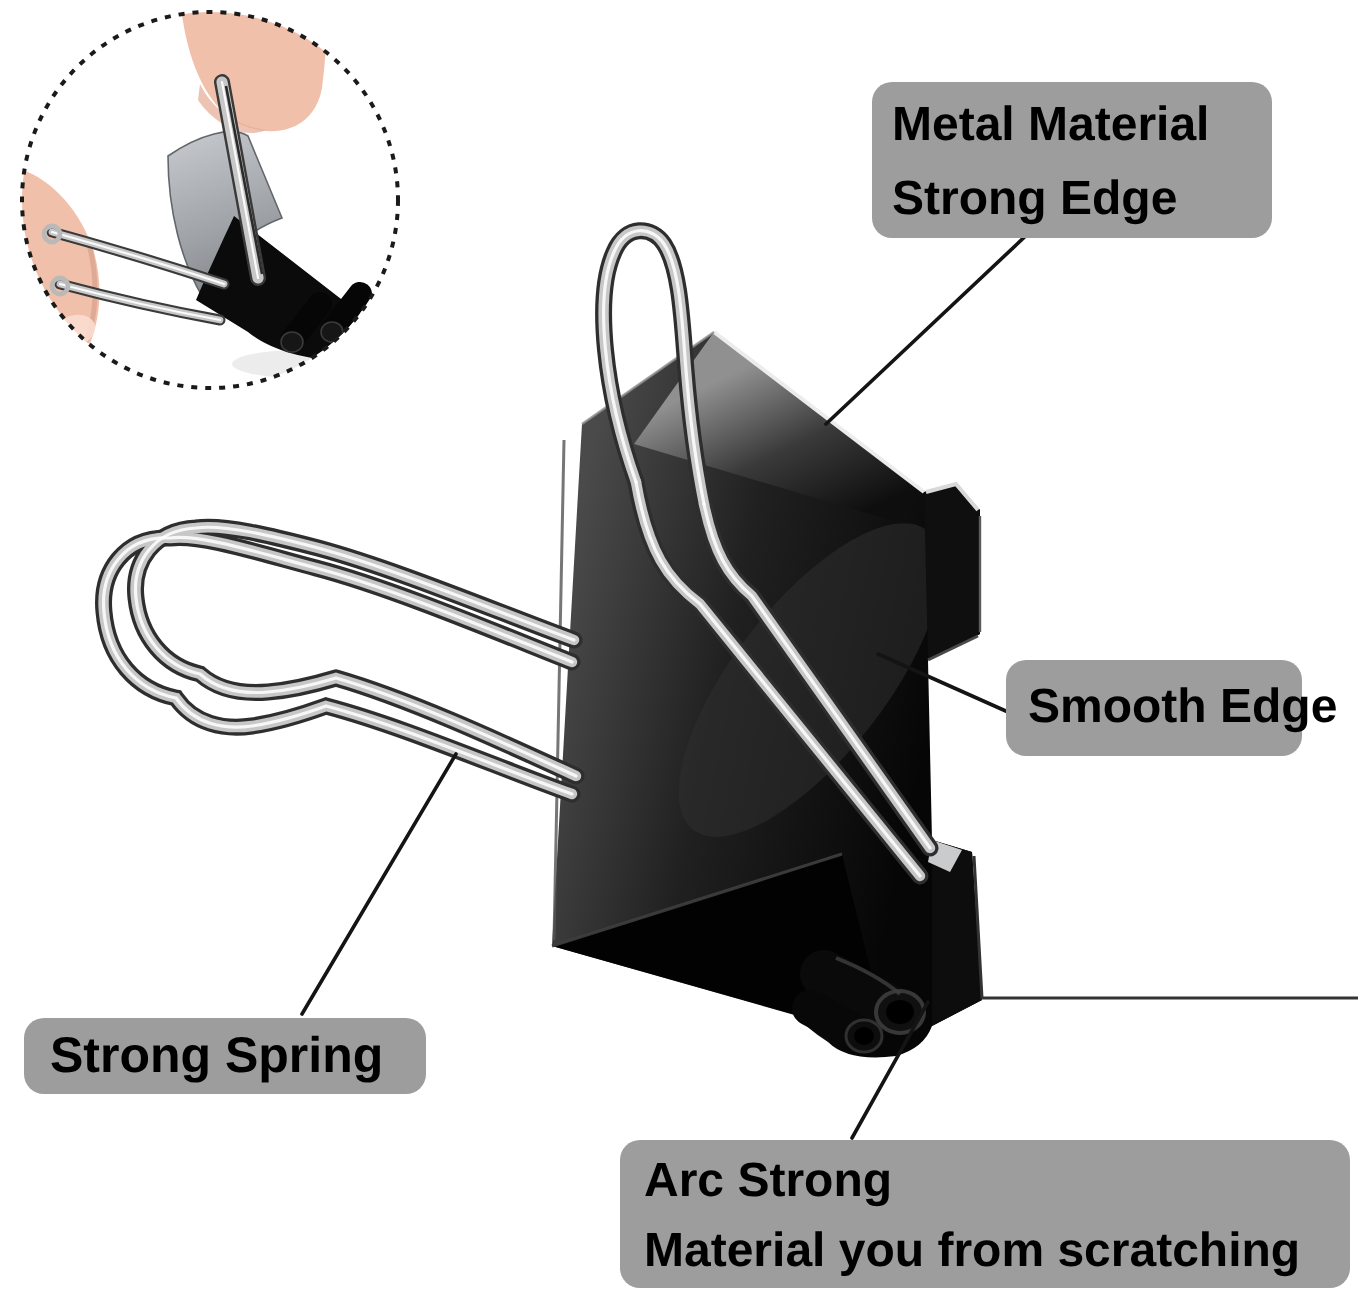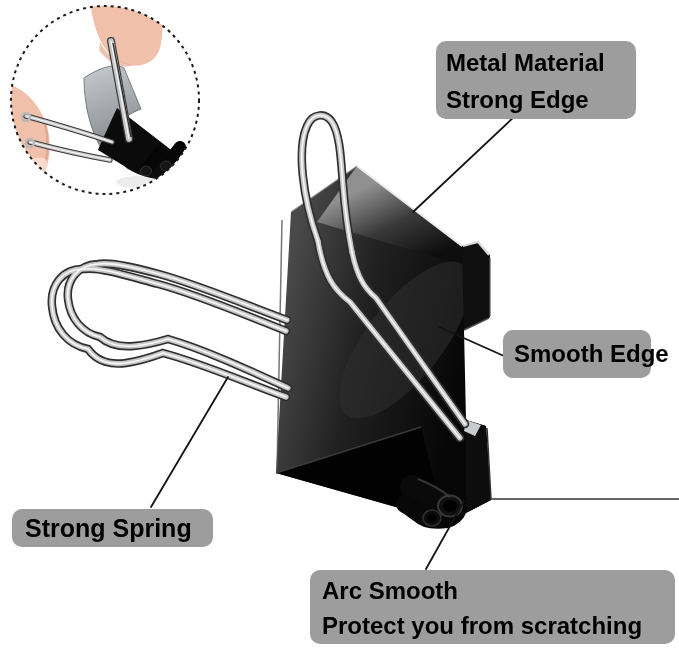--- a/index.html
+++ b/index.html
@@ -202,17 +202,17 @@
 
   <div class="callout" id="co-smooth">
     <span class="line">Smooth Edge</span>
   </div>
 
   <div class="callout" id="co-spring">
     <span class="line">Strong Spring</span>
   </div>
 
   <div class="callout" id="co-arc">
-    <span class="line">Arc Smooth</span>
-    <span class="line">Protect you from scratching</span>
+    <span class="line">Arc Strong</span>
+    <span class="line">Material you from scratching</span>
   </div>
 
 </div>
 
 </body></html>

